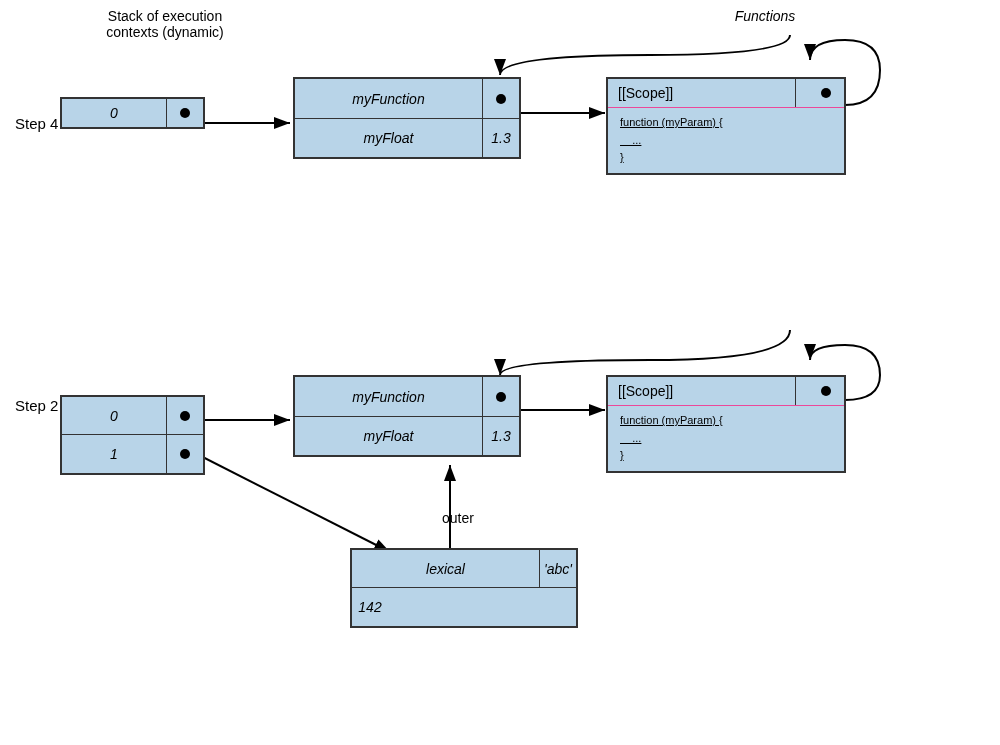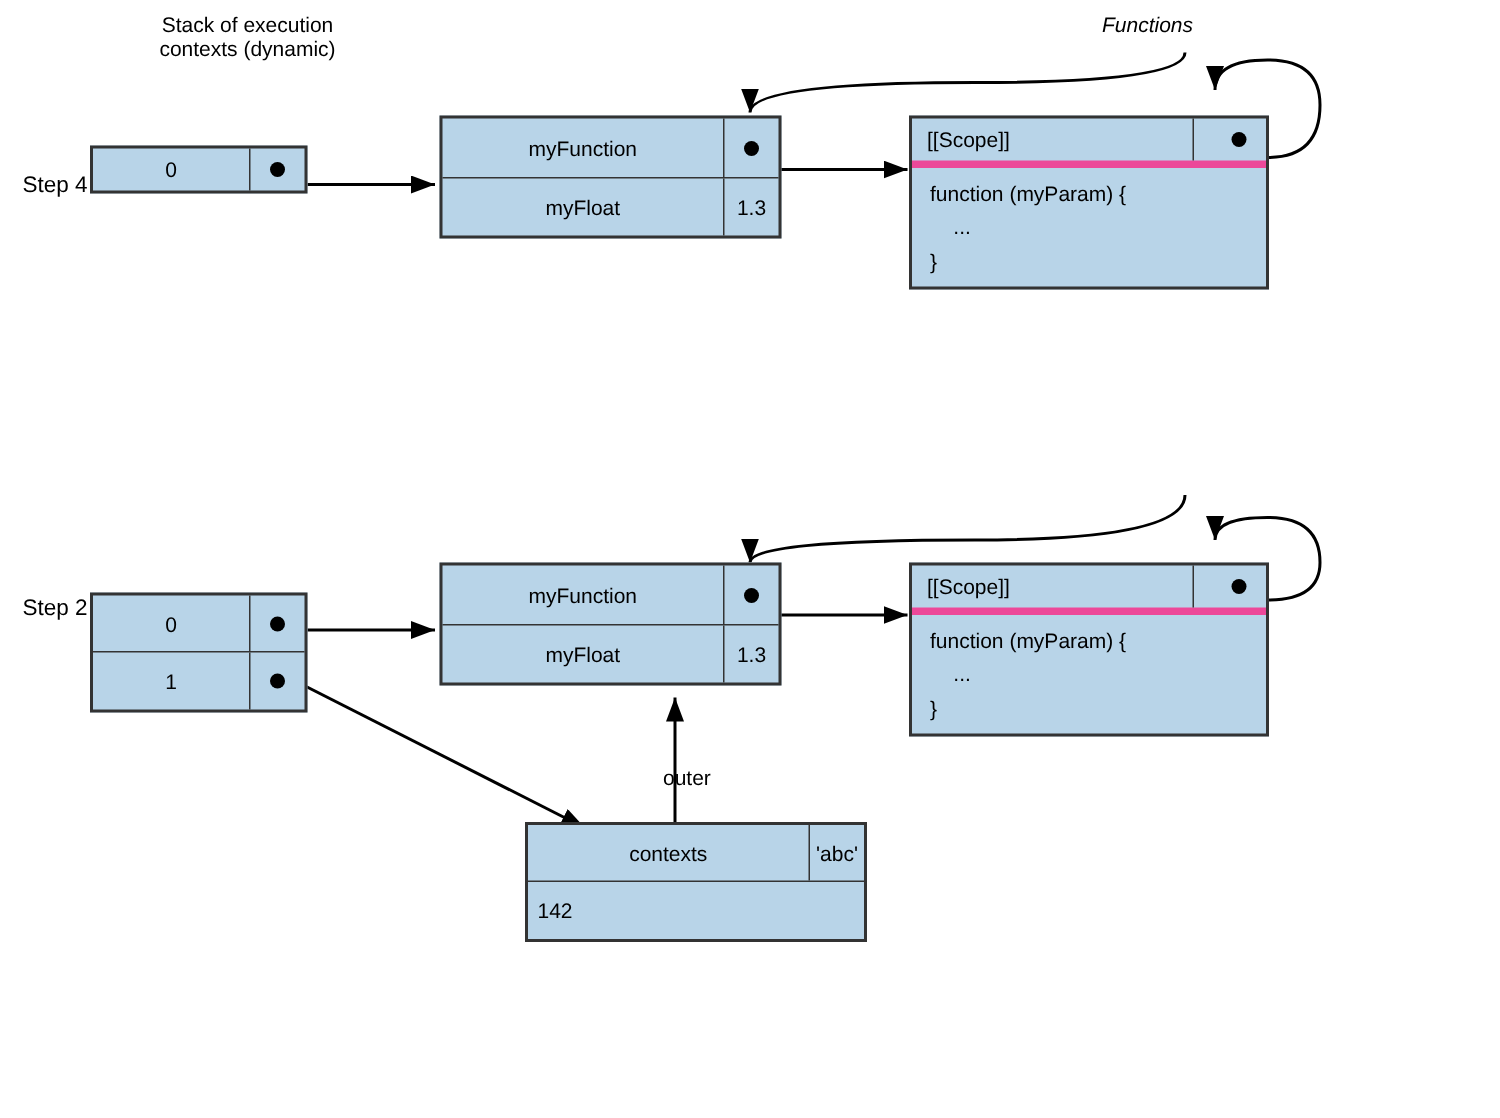--- a/index.html
+++ b/index.html
@@ -25,20 +25,21 @@
       text-align: center;
       font-size: 14px;
       color: #000;
     }
 
     
     .box {
       position: absolute;
       background: #b8d4e8;
       border: 2px solid #333;
+      font-style: italic;
     }
 
     .box-cell {
       display: flex;
       align-items: stretch;
       border-bottom: 1px solid #333;
     }
     .box-cell:last-child {
       border-bottom: none;
     }
@@ -77,27 +78,28 @@
     }
 
     
     .func-box {
       position: absolute;
       background: #b8d4e8;
       border: 2px solid #333;
     }
     .func-box-top {
       display: flex;
-      border-bottom: 5px solid #ec4899;
+      border-bottom: 1px solid #ec4899;
       gap: 12px;
     }
     .func-box-body {
       padding: 6px 12px;
-      font-size: 14px;
+      font-size: 11px;
       line-height: 1.6;
+      text-decoration: underline;
     }
     .func-box-top-left {
       flex: 1;
       padding: 6px 10px;
       border-right: 1px solid #333;
       font-size: 14px;
     }
     .func-box-top-right {
       width: 36px;
       display: flex;
@@ -225,21 +227,21 @@
         </div>
     </div>
     <div class="box-cell" style="height:38px;">
       <div class="cell-left">myFloat</div>
       <div class="cell-right">1.3</div>
     </div>
   </div>
 
   <div class="box" style="left:350px; top:548px; width:228px;">
     <div class="box-cell" style="height:38px;">
-      <div class="cell-left">contexts</div>
+      <div class="cell-left">lexical</div>
       <div class="cell-right">'abc'</div>
     </div>
     <div class="box-cell" style="height:38px;">
       <div class="cell-right">142</div>
     </div>
   </div>
 
   <div style="position:absolute; left:442px; top:510px; font-size:14px;">outer</div>
 
   <div class="func-box" style="left:606px; top:375px; width:240px;">

